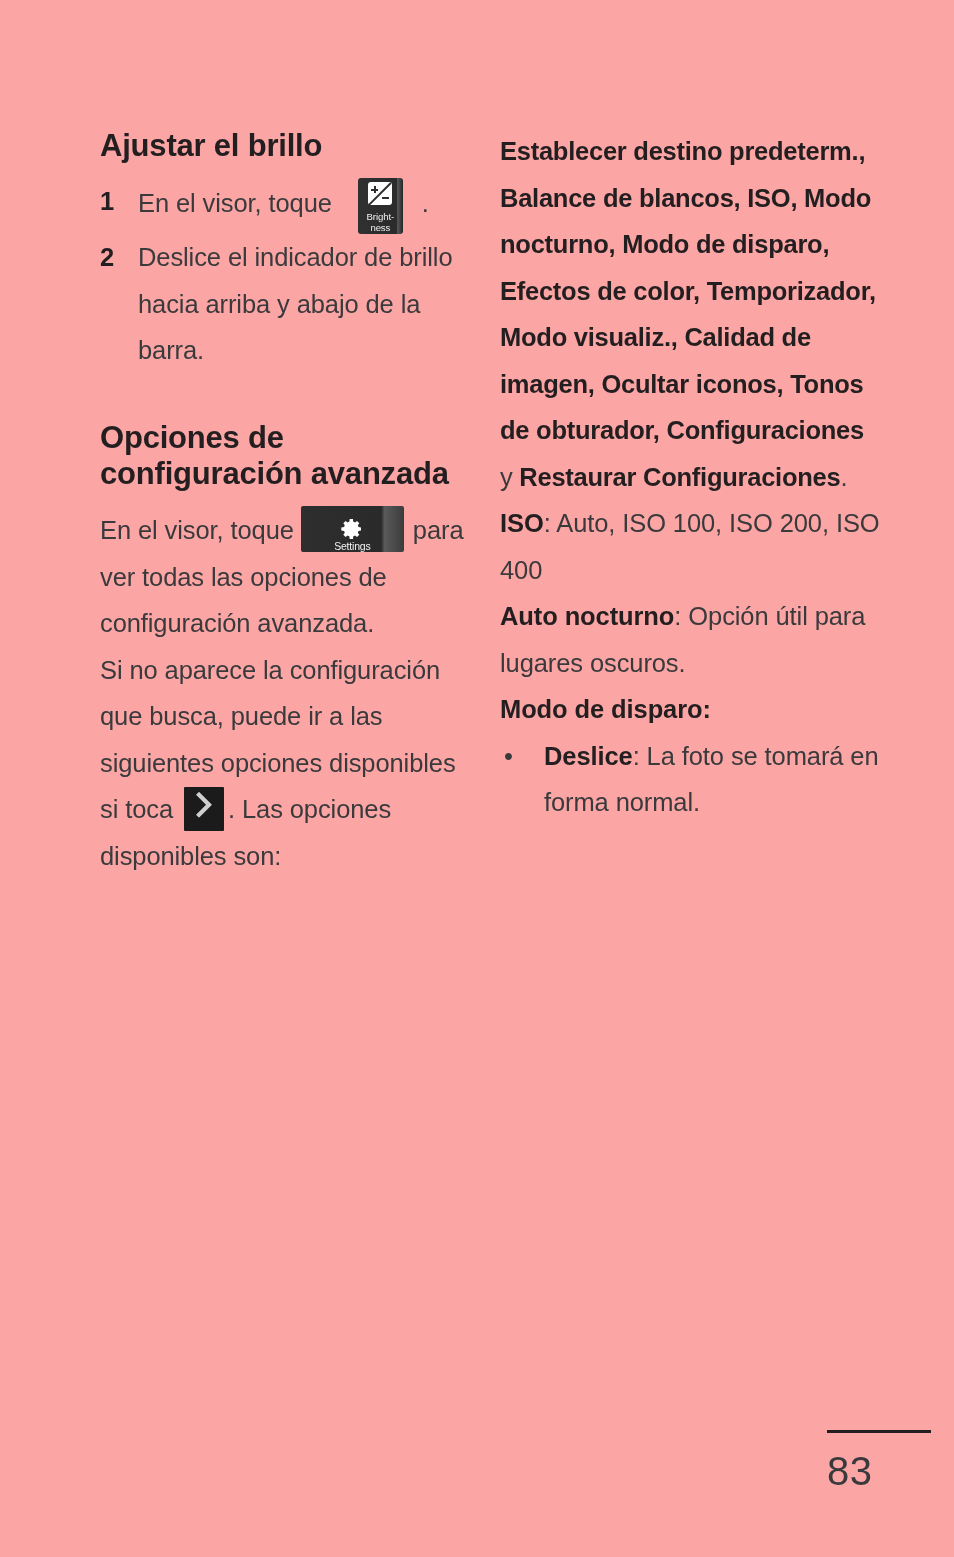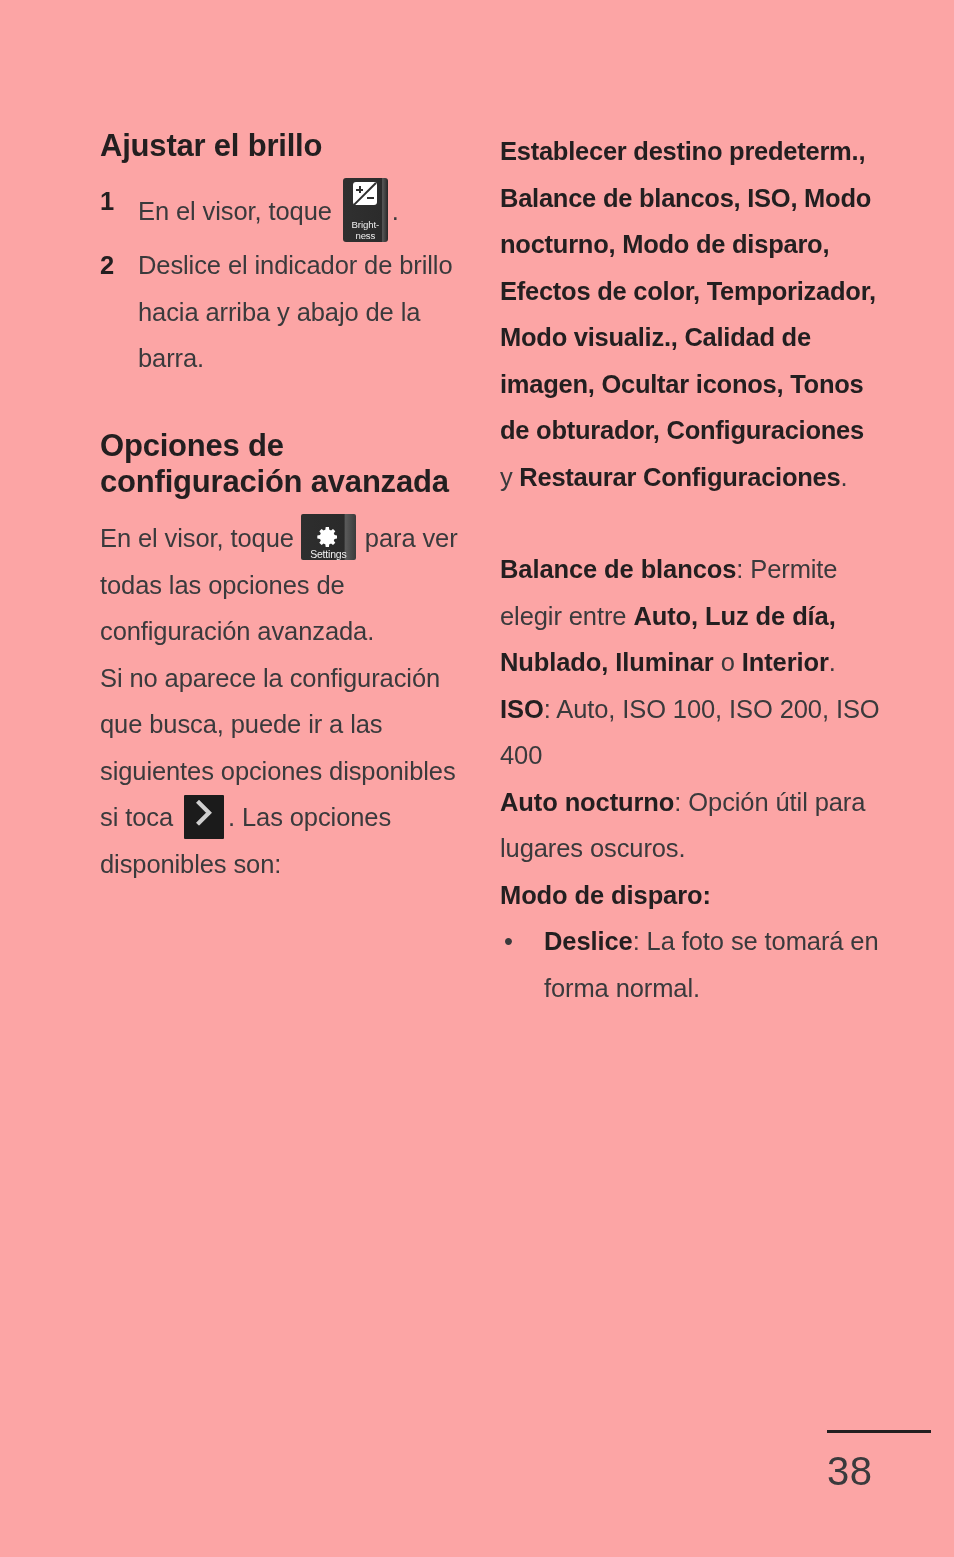--- a/index.html
+++ b/index.html
@@ -131,24 +131,24 @@
     background: #2f2f2f;
     border-radius: 3px;
     overflow: hidden;
     text-align: center;
     user-select: none;
   }
 
   
   .icon-brightness {
     width: 45px;
-    height: 64px;
+    height: 56px;
     background: linear-gradient(90deg,#303030 0%,#2b2b2b 86%,#575757 88%,#262626 100%);
     vertical-align: -22px;
-    margin: 0 4px;
+    margin: 0 19px;
   }
   .icon-brightness .glyph {
     position: absolute;
     left: 50%;
     transform: translateX(-50%);
     top: 4px;
     width: 24px;
     height: 23px;
     background: #ffffff;
     border-radius: 3px;
@@ -184,20 +184,21 @@
   }
 
   
   .icon-settings {
     width: 55px;
     height: 46px;
     background: linear-gradient(90deg,#2e2e2e 0%,#2a2a2a 78%,#5a5a5a 81%,#3b3b3b 100%);
     vertical-align: -13px;
     margin: 0 2px 0 0;
     border-radius: 2px;
+    padding-left: 48px;
   }
   .icon-settings .gear {
     position: absolute;
     left: 50%;
     transform: translateX(-50%);
     top: 3px;
   }
   .icon-settings .cap {
     position: absolute;
     left: 0; right: 0;
@@ -301,36 +302,34 @@
 
   </div>
 
   <div class="col col-right">
 
     <p class="boldblock"><span>Establecer destino predeterm., Balance de blancos, ISO, Modo nocturno, Modo de disparo, Efectos de color, Temporizador, Modo visualiz., Calidad de imagen, Ocultar iconos, Tonos de obturador, Configuraciones</span>
       <span class="reg">y</span>
       <span>Restaurar Configuraciones</span><span class="reg">.</span>
     </p>
 
-    <p class="body gap"><span class="b">Balance de blancos</span><span>:</span><span> Permite elegir entre </span><span class="b">Auto, Luz de día, Nublado, Iluminar</span><span> o </span><span class="b">Interior</span><span>.</span>
-    </p>
 
     <p class="body"><span class="b">ISO</span><span>:</span><span> Auto, ISO 100, ISO 200, ISO 400</span>
     </p>
 
     <p class="body"><span class="b">Auto nocturno</span><span>:</span><span> Opción útil para lugares oscuros.</span>
     </p>
 
     <p class="body"><span class="b">Modo de disparo:</span>
     </p>
 
     <ul class="bullets">
       <li>
         <span class="dot">•</span><span class="b">Deslice</span><span>:</span><span> La foto se tomará en forma normal.</span>
       </li>
     </ul>
 
   </div>
 
   <div class="footer-rule"></div>
-  <div class="page-number">38</div>
+  <div class="page-number">83</div>
 
 </div>
 
 </body></html>

